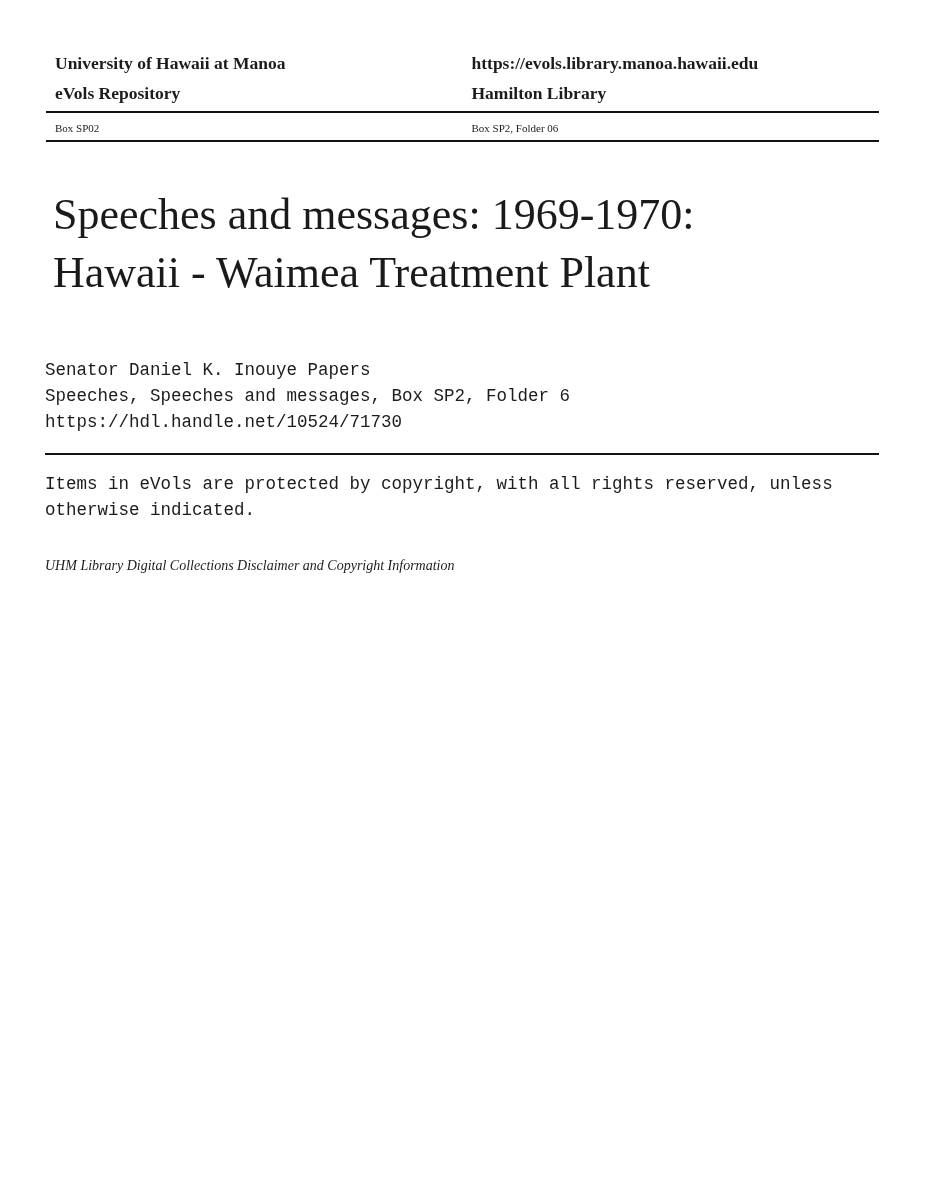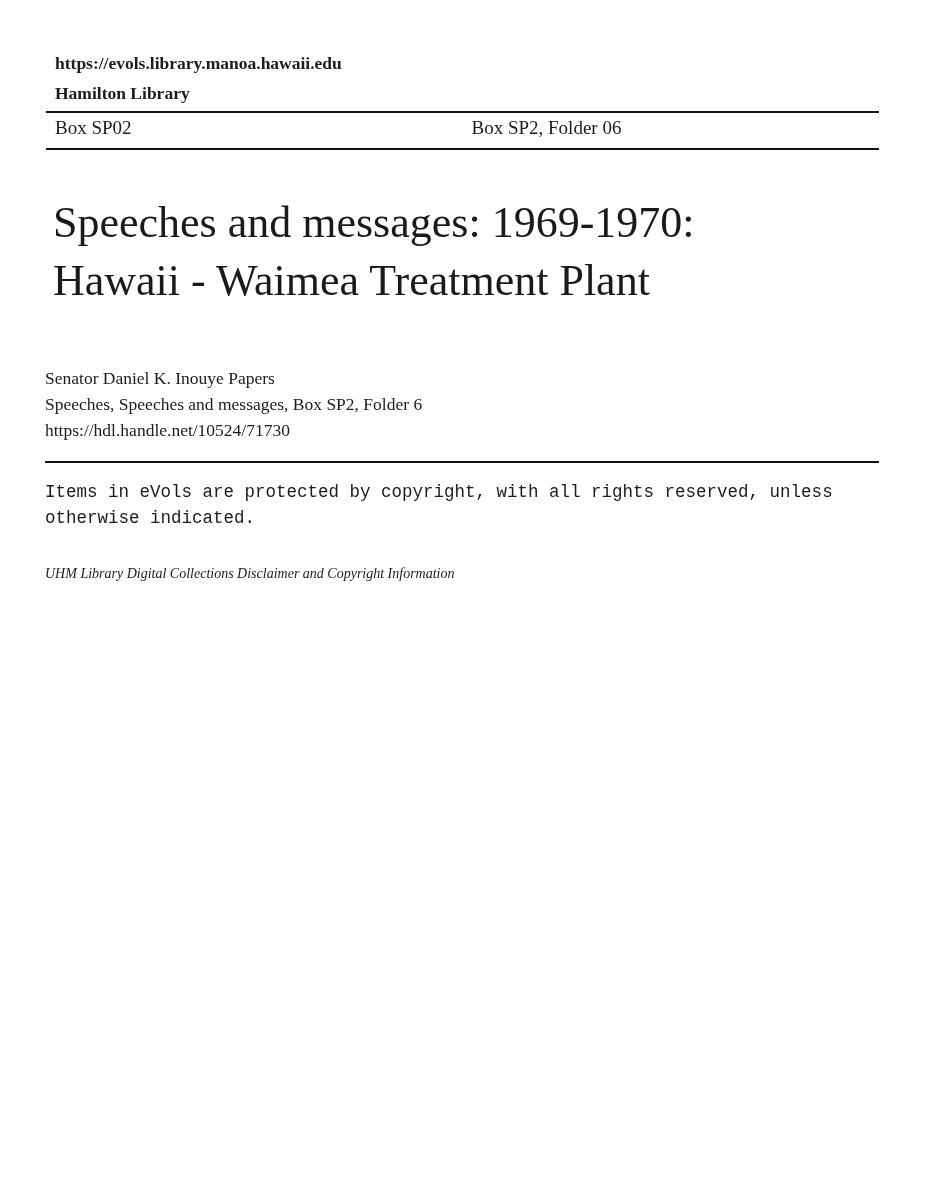--- a/index.html
+++ b/index.html
@@ -34,23 +34,23 @@
   }
   .hdr-row-main .hdr-line {
     font-weight: bold;
     font-size: 17.5px;
     line-height: 30px;
     white-space: nowrap;
   }
   .hdr-row-box {
     display: flex;
     padding-top: 6px;
-    padding-bottom: 11px;
+    padding-bottom: 3px;
     border-bottom: 2px solid #121212;
-    font-size: 19px;
+    font-size: 11px;
     line-height: 18px;
   }
   .hdr-row-box .hdr-cell {
     width: 50%;
     padding-left: 9px;
     white-space: nowrap;
   }
 
   
   .content {
@@ -62,20 +62,21 @@
     font-weight: 400;
     line-height: 58px;
     letter-spacing: 0px;
     color: #1a1a1a;
     margin-left: 8px;
   }
   .meta-block {
     margin-top: 55px;
     font-size: 17.5px;
     line-height: 26px;
+    font-family: Liberation Mono, monospace;
   }
   .divider {
     border: none;
     border-top: 2px solid #121212;
     margin-top: 18px;
     height: 0;
   }
   .copyright-line {
     margin-top: 16px;
     font-size: 17.5px;
@@ -89,20 +90,24 @@
     font-style: italic;
   }
 </style>
 </head>
 <body>
 
 <div class="page">
 
   <header class="header-table">
     <div class="hdr-row-main">
+      <div class="hdr-cell">
+        <div class="hdr-line">University of Hawaii at Manoa</div>
+        <div class="hdr-line">eVols Repository</div>
+      </div>
       <div class="hdr-cell">
         <div class="hdr-line">https://evols.library.manoa.hawaii.edu</div>
         <div class="hdr-line">Hamilton Library</div>
       </div>
     </div>
     <div class="hdr-row-box">
       <div class="hdr-cell">Box SP02</div>
       <div class="hdr-cell">Box SP2, Folder 06</div>
     </div>
   </header>

